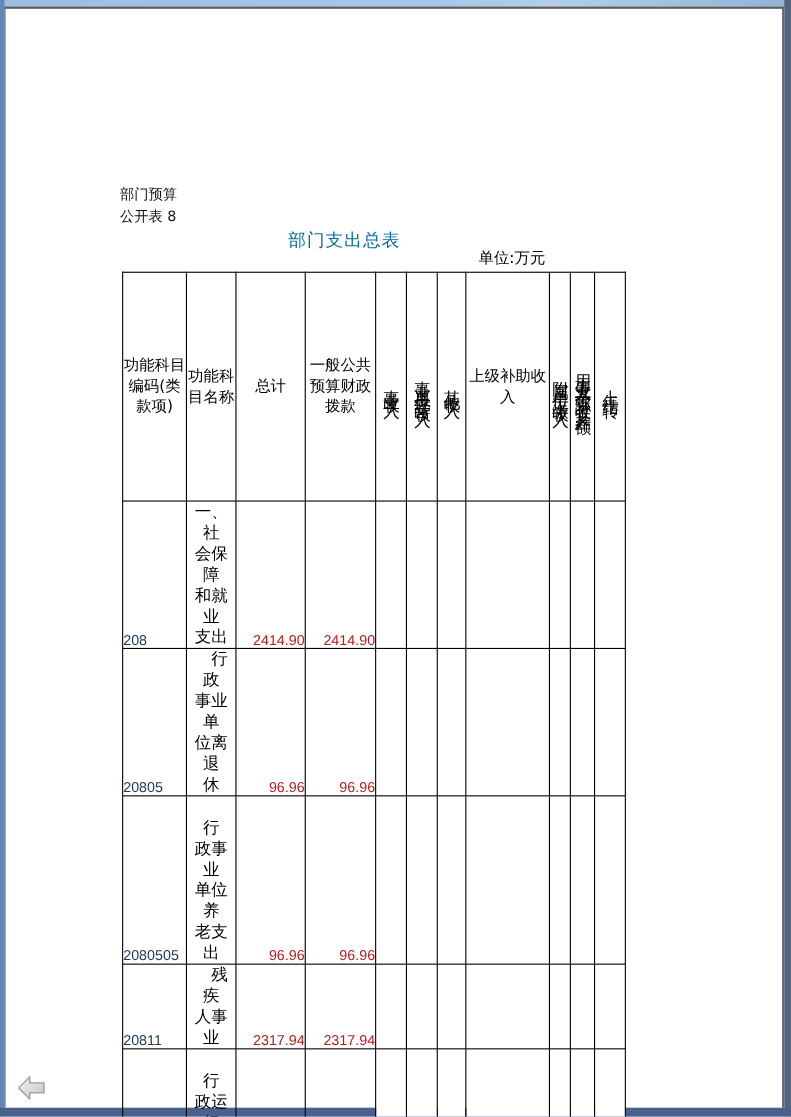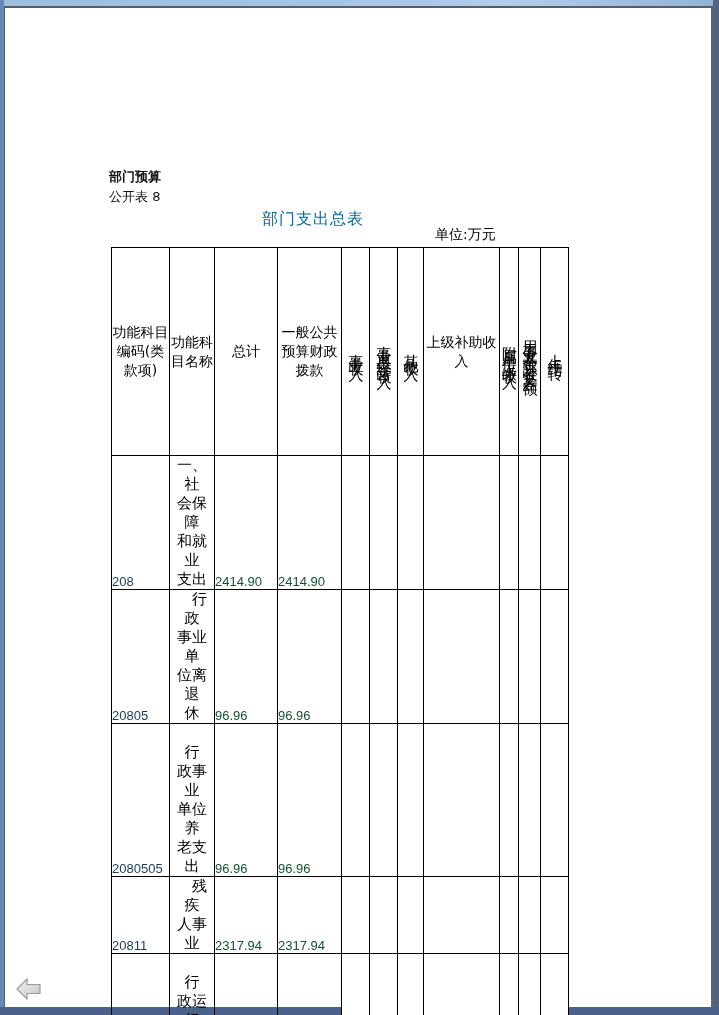--- a/index.html
+++ b/index.html
@@ -16,36 +16,36 @@
   .frame-right{position:absolute;right:0;top:0;width:6px;height:1015px;background:#51647c;}
   .frame-bottom{position:absolute;left:0;bottom:0;width:719px;height:8px;background:#4a618c;}
 
   .page{
     position:absolute;left:4px;top:6px;right:6px;bottom:8px;background:#ffffff;
     border-top:2px solid #595d62;border-left:1px solid #47608c;border-right:2px solid #5d6772;
   }
 
   .sec-title{position:absolute;left:103px;top:121px;font-size:21px;color:#3d5a78;
     letter-spacing:1px;white-space:nowrap;}
-  .subline1{position:absolute;left:104px;top:160px;font-size:13px;color:#111;font-weight:bold;}
+  .subline1{position:absolute;left:104px;top:160px;font-size:13px;color:#111;}
   .subline2{position:absolute;left:104px;top:180px;font-size:13px;color:#111;text-align:center;}
   .tbl-title{position:absolute;left:257px;top:201px;font-size:16px;color:#0369a1;letter-spacing:1px;}
   .unit{position:absolute;left:420px;top:218px;font-size:14px;color:#000;margin-left:10px;}
 
   table.budget{position:absolute;left:106px;top:239px;border-collapse:collapse;table-layout:fixed;}
   table.budget th,table.budget td{border:1px solid #000;padding:0;font-weight:normal;overflow:hidden;}
   th.h{font-size:14px;line-height:19px;text-align:center;vertical-align:middle;white-space:pre-line;color:#000;}
   th.v{text-align:center;vertical-align:middle;color:#000;}
   th.v span{writing-mode:vertical-rl;text-orientation:upright;letter-spacing:4px;
     font-size:15px;display:inline-block;line-height:1;}
   td.code{vertical-align:bottom;text-align:left;font-size:13px;padding:0 0 1px 2px;color:#1d3a55;
     font-family:"Liberation Sans",sans-serif;}
   td.name{vertical-align:top;text-align:center;font-size:15px;line-height:19px;
     white-space:pre-line;padding:0 1px;color:#000;}
-  td.num{vertical-align:bottom;font-size:13px;padding:0 2px 1px 0;color:#14532d;
+  td.num{vertical-align:bottom;text-align:right;font-size:13px;padding:0 2px 1px 0;color:#b91c1c;
     font-family:"Liberation Sans",sans-serif;}
   td.empty{background:#fff;}
 
   .back-arrow{position:absolute;left:11px;top:970px;width:26px;height:22px;cursor:pointer;}
 </style>
 </head>
 <body>
 
 <div class="frame-top"></div>
 <div class="frame-left"></div>

